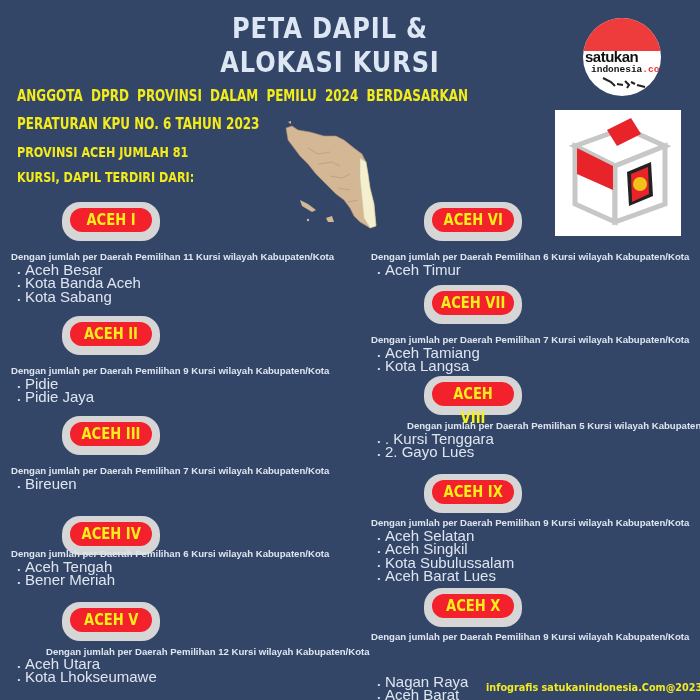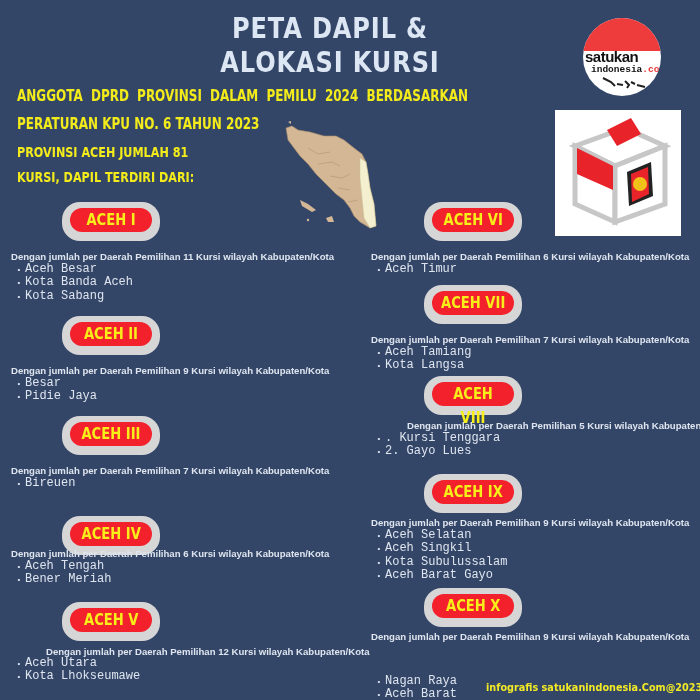--- a/index.html
+++ b/index.html
@@ -16,21 +16,21 @@
   .logo .red { position:absolute; left:0; top:0; width:100%; height:42%; background:#ee3b3b; }
   .logo .l1 { position:absolute; left:2px; top:30px; font-size:15px; font-weight:bold; color:#111; letter-spacing:-0.5px; }
   .logo .l2 { position:absolute; left:8px; top:46px; font-size:9.5px; font-weight:bold; color:#111;font-family:Liberation Mono, monospace; }
   .logo .l2 span { color:#e33; }
   .ballot { position:absolute; left:555px; top:110px; width:126px; height:126px; background:#fff; }
   .map { position:absolute; left:278px; top:118px; }
   .pill { position:absolute; width:98px; height:39px; border-radius:18px; background:#d6d6d6; }
   .pill .inner { position:absolute; left:8px; top:6px; width:82px; height:24px; border-radius:12px; background:#f2212b; color:#f7ee1a; font-family:"DejaVu Sans", sans-serif; font-weight:bold; font-size:16px; line-height:24px; text-align:center; }
   .pill .inner span { display:inline-block; transform:scaleX(0.82); }
   .desc { position:absolute; color:#dfe5ef; font-size:9.6px; font-weight:bold; white-space:nowrap;text-align:center; }
-  ul.list { position:absolute; margin:0; padding:0; list-style:none; color:#dfe5ef; font-size:12px;font-family:Liberation Mono, monospace; }
+  ul.list { position:absolute; margin:0; padding:0; list-style:none; color:#dfe5ef; font-size:15px; }
   ul.list li { height:13.3px; line-height:13.3px; white-space:nowrap; }
   ul.list li::before { content:"•"; display:inline-block; width:12px; text-align:center; font-size:8px; }
   .footer { position:absolute; left:486px; top:681px; color:#f2ea25; font-family:"DejaVu Sans", sans-serif; font-weight:bold; font-size:11px; white-space:nowrap; transform:scaleX(0.88); transform-origin:left center; }
 </style>
 </head>
 <body>
 
 <div class="title t1">PETA DAPIL &amp;</div>
 <div class="title t2">ALOKASI KURSI</div>
 
@@ -79,21 +79,21 @@
   <li>Aceh Besar</li>
   <li>Kota Banda Aceh</li>
   <li>Kota Sabang</li>
 </ul>
 
 <div class="pill" style="left:62px;top:316px;">
     <div class="inner"><span>ACEH II</span></div>
   </div>
 <div class="desc" style="left:11px;top:365px;">Dengan jumlah per Daerah Pemilihan 9 Kursi wilayah Kabupaten/Kota</div>
 <ul class="list" style="left:13px;top:377px;">
-  <li>Besar</li>
+  <li>Pidie</li>
   <li>Pidie Jaya</li>
 </ul>
 
 <div class="pill" style="left:62px;top:416px;">
     <div class="inner"><span>ACEH III</span></div>
   </div>
 <div class="desc" style="left:11px;top:465px;">Dengan jumlah per Daerah Pemilihan 7 Kursi wilayah Kabupaten/Kota</div>
 <ul class="list" style="left:13px;top:477px;">
   <li>Bireuen</li>
 </ul>
@@ -143,21 +143,21 @@
 </ul>
 
 <div class="pill" style="left:424px;top:474px;">
     <div class="inner"><span>ACEH IX</span></div>
   </div>
 <div class="desc" style="left:371px;top:517px;">Dengan jumlah per Daerah Pemilihan 9 Kursi wilayah Kabupaten/Kota</div>
 <ul class="list" style="left:373px;top:529px;">
   <li>Aceh Selatan</li>
   <li>Aceh Singkil</li>
   <li>Kota Subulussalam</li>
-  <li>Aceh Barat Gayo</li>
+  <li>Aceh Barat Lues</li>
 </ul>
 
 <div class="pill" style="left:424px;top:588px;">
     <div class="inner"><span>ACEH X</span></div>
   </div>
 <div class="desc" style="left:371px;top:631px;">Dengan jumlah per Daerah Pemilihan 9 Kursi wilayah Kabupaten/Kota</div>
 <ul class="list" style="left:373px;top:643px;margin-top:32px;">
   <li>Nagan Raya</li>
   <li>Aceh Barat</li>
   <li>Aceh Jaya</li>

